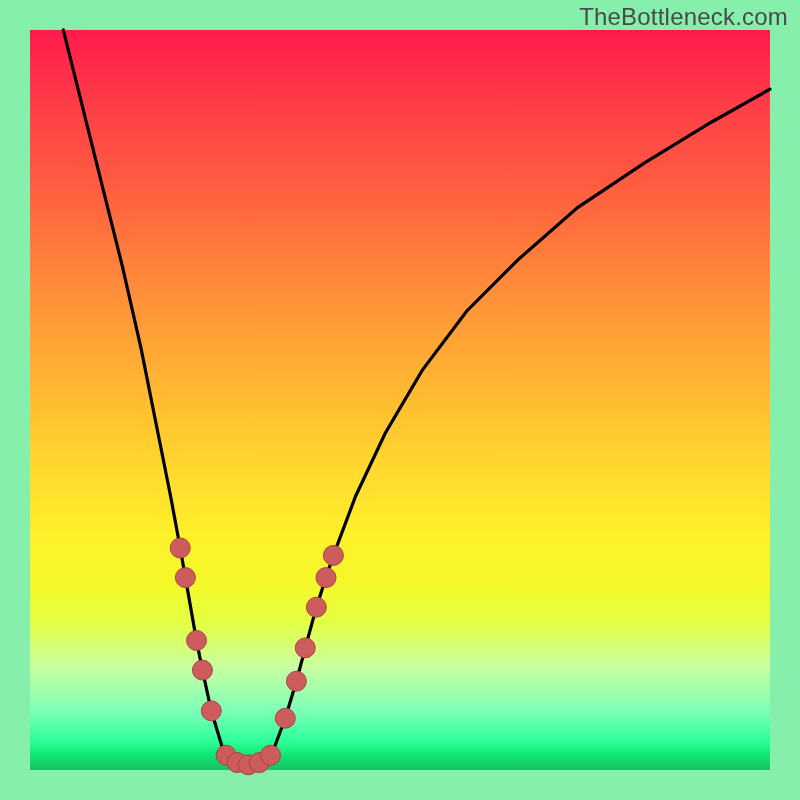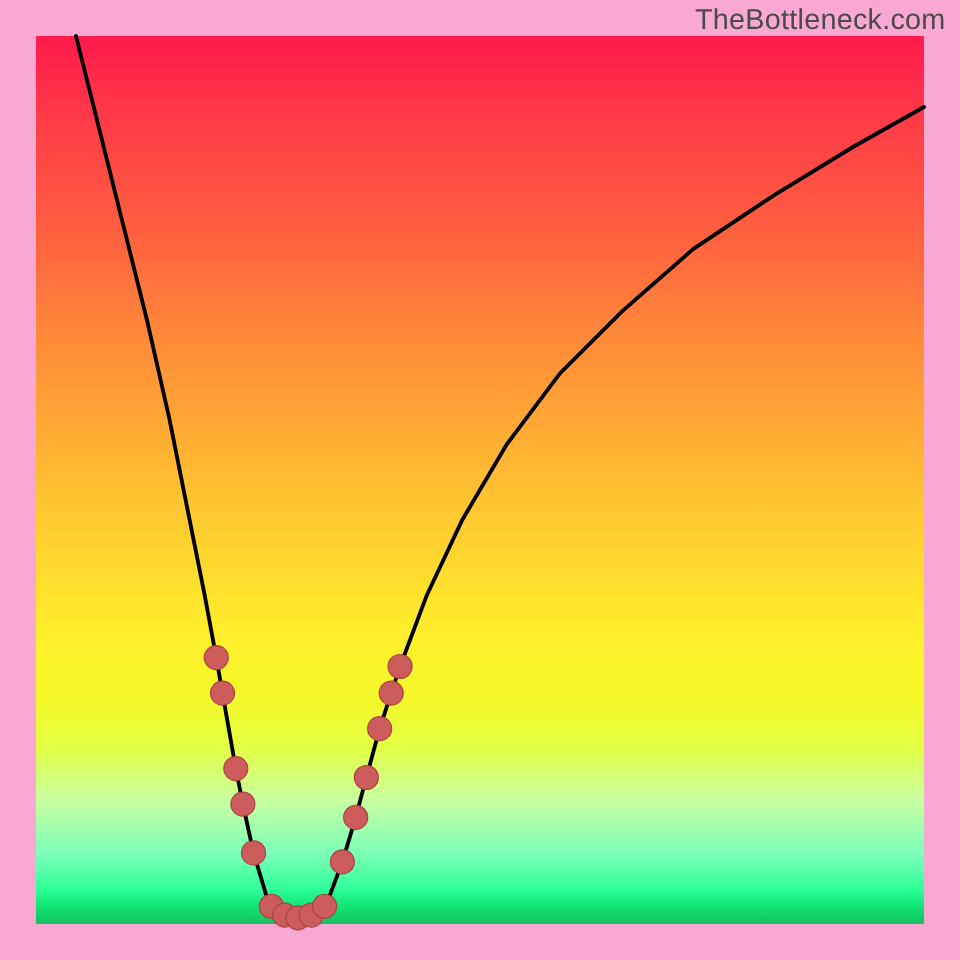--- a/index.html
+++ b/index.html
@@ -8,21 +8,21 @@
     width: 800px;
     height: 800px;
     overflow: hidden;
     background: #000;
     font-family: Arial, Helvetica, sans-serif;
   }
   .frame {
     position: relative;
     width: 800px;
     height: 800px;
-    background: #f9a8d4;
+    background: #86efac;
   }
   .plot-area {
     position: absolute;
     left: 30px;
     top: 30px;
     width: 740px;
     height: 740px;
     background: linear-gradient(
       to bottom,
       #ff1a4c 0%,

